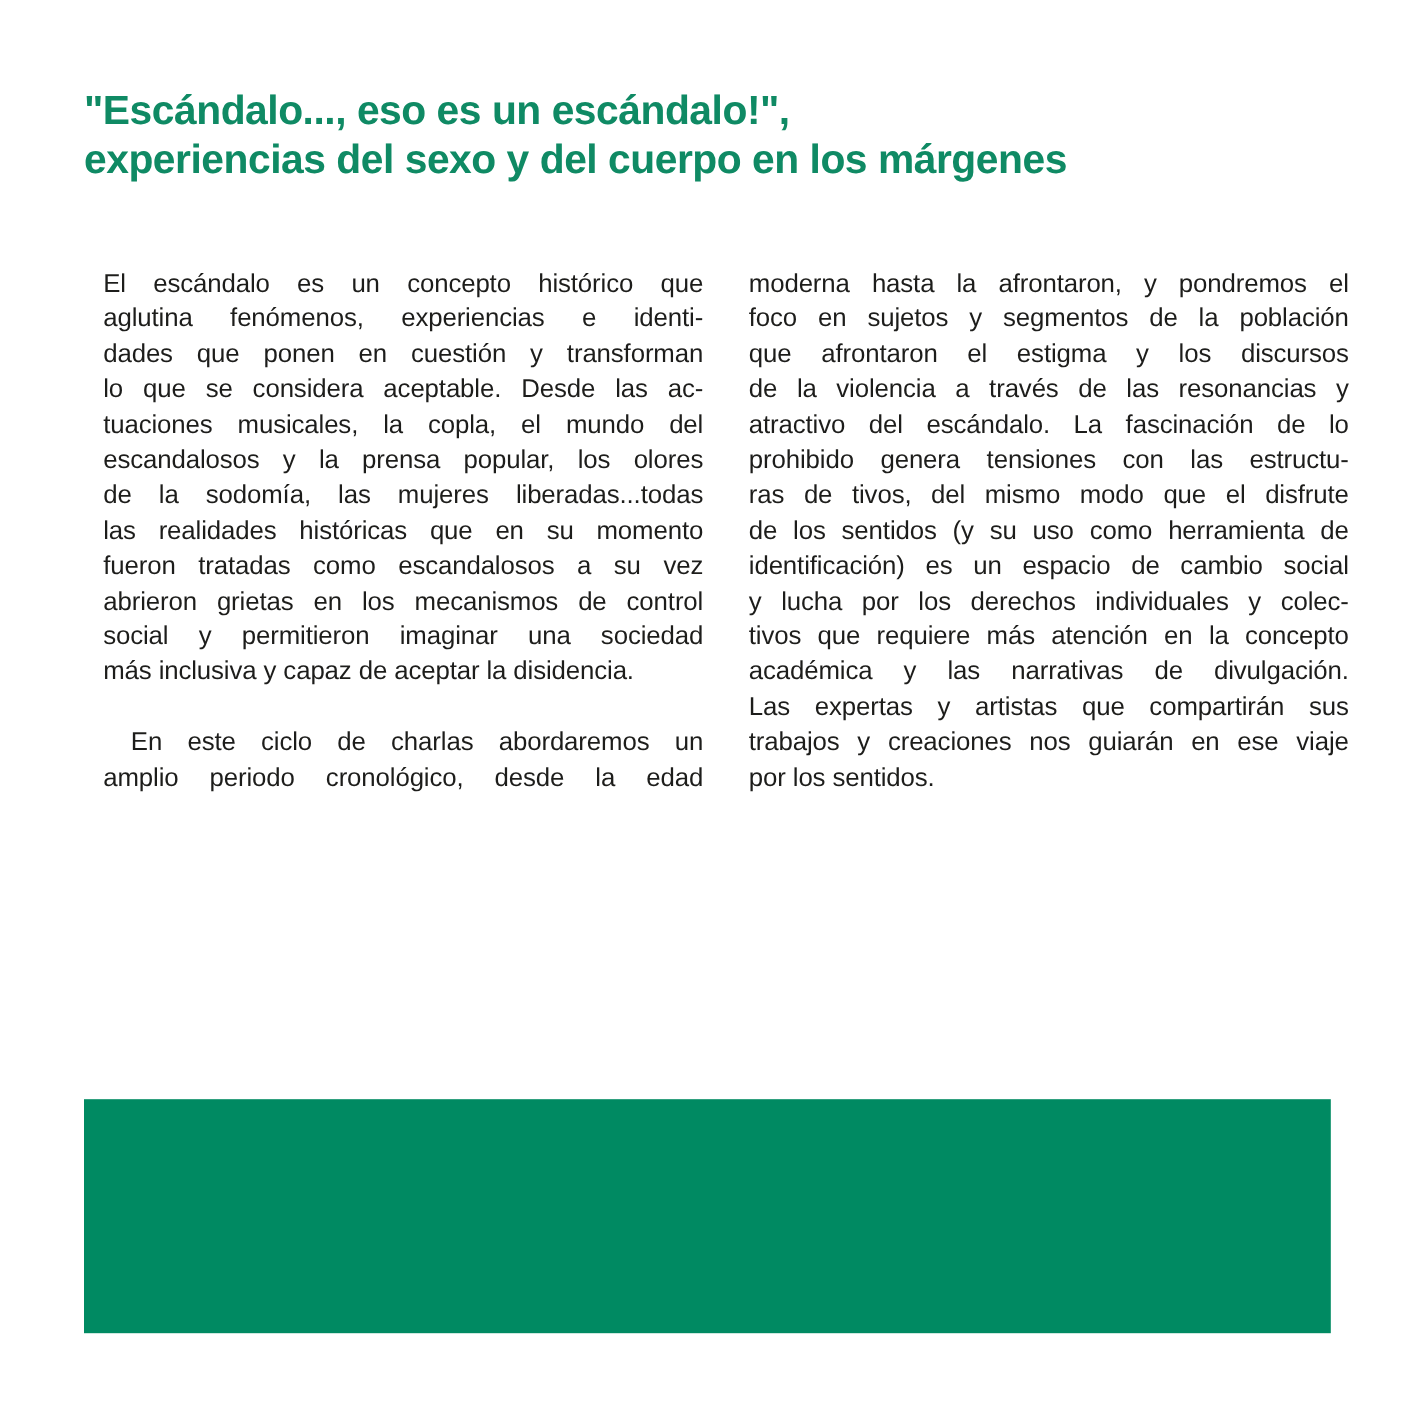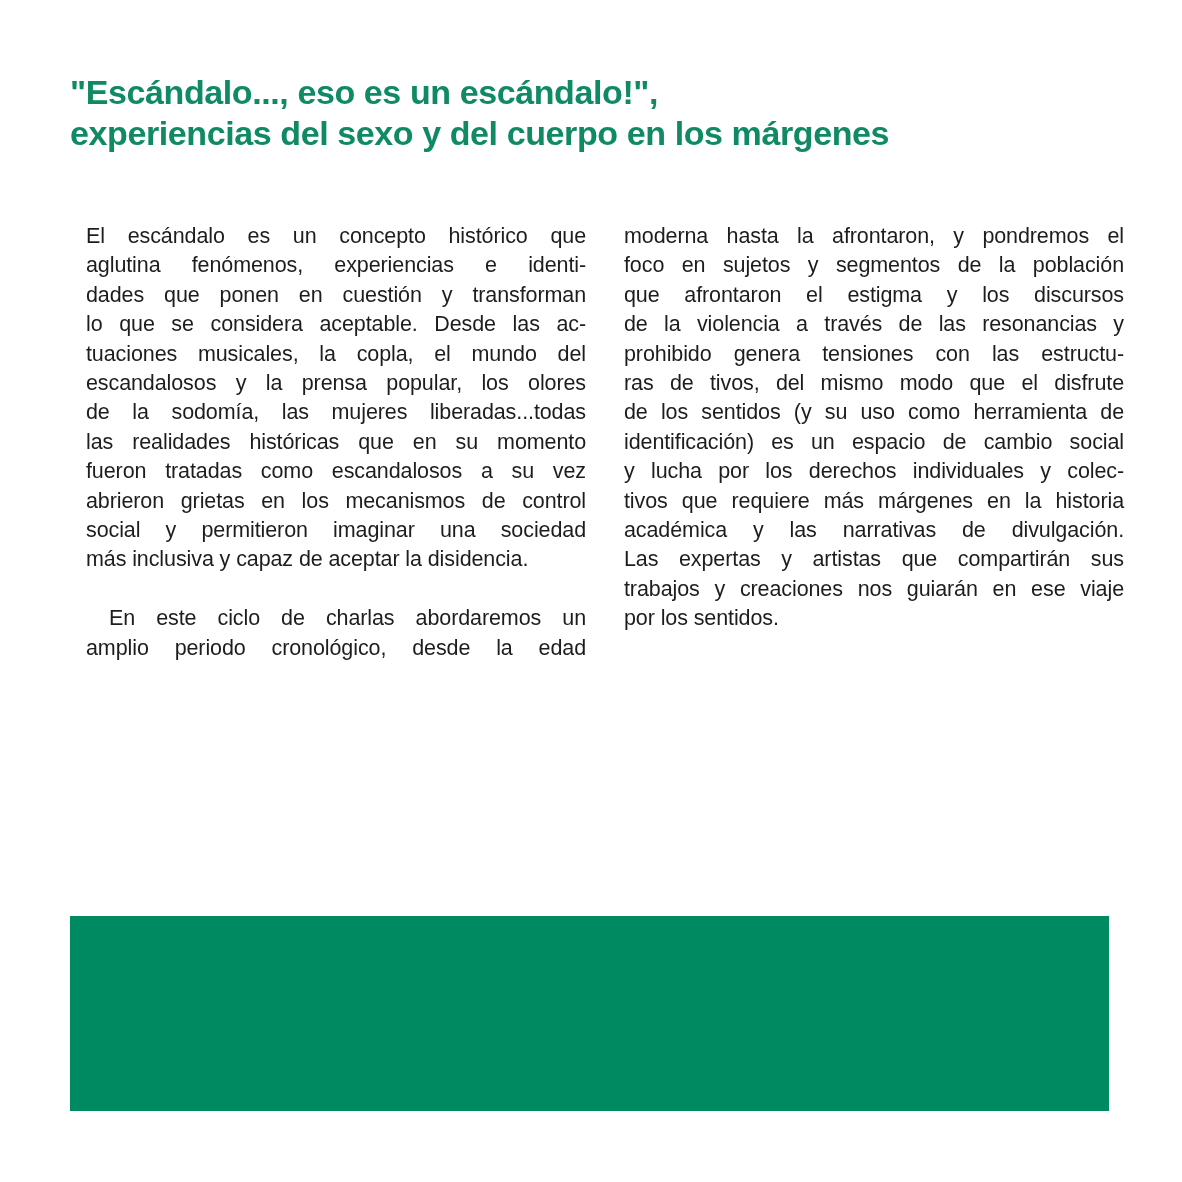--- a/index.html
+++ b/index.html
@@ -90,26 +90,27 @@
           <div class="line line-indent">En este ciclo de charlas abordaremos un</div>
           <div class="line">amplio periodo cronológico, desde la edad</div>
         </div>
       </div>
     <div class="column">
         <div class="para">
           <div class="line">moderna hasta la afrontaron, y pondremos el</div>
           <div class="line">foco en sujetos y segmentos de la población</div>
           <div class="line">que afrontaron el estigma y los discursos</div>
           <div class="line">de la violencia a través de las resonancias y</div>
+          <div class="line">atractivo del escándalo. La fascinación de lo</div>
           <div class="line">prohibido genera tensiones con las estructu-</div>
           <div class="line">ras de tivos, del mismo modo que el disfrute</div>
           <div class="line">de los sentidos (y su uso como herramienta de</div>
           <div class="line">identificación) es un espacio de cambio social</div>
           <div class="line">y lucha por los derechos individuales y colec-</div>
-          <div class="line">tivos que requiere más márgenes en la historia</div>
+          <div class="line">tivos que requiere más atención en la concepto</div>
           <div class="line">académica y las narrativas de divulgación.</div>
           <div class="line">Las expertas y artistas que compartirán sus</div>
           <div class="line">trabajos y creaciones nos guiarán en ese viaje</div>
           <div class="line line-end">por los sentidos.</div>
         </div>
       </div>
   </div>
 
   <div class="footer-band"></div>
 

